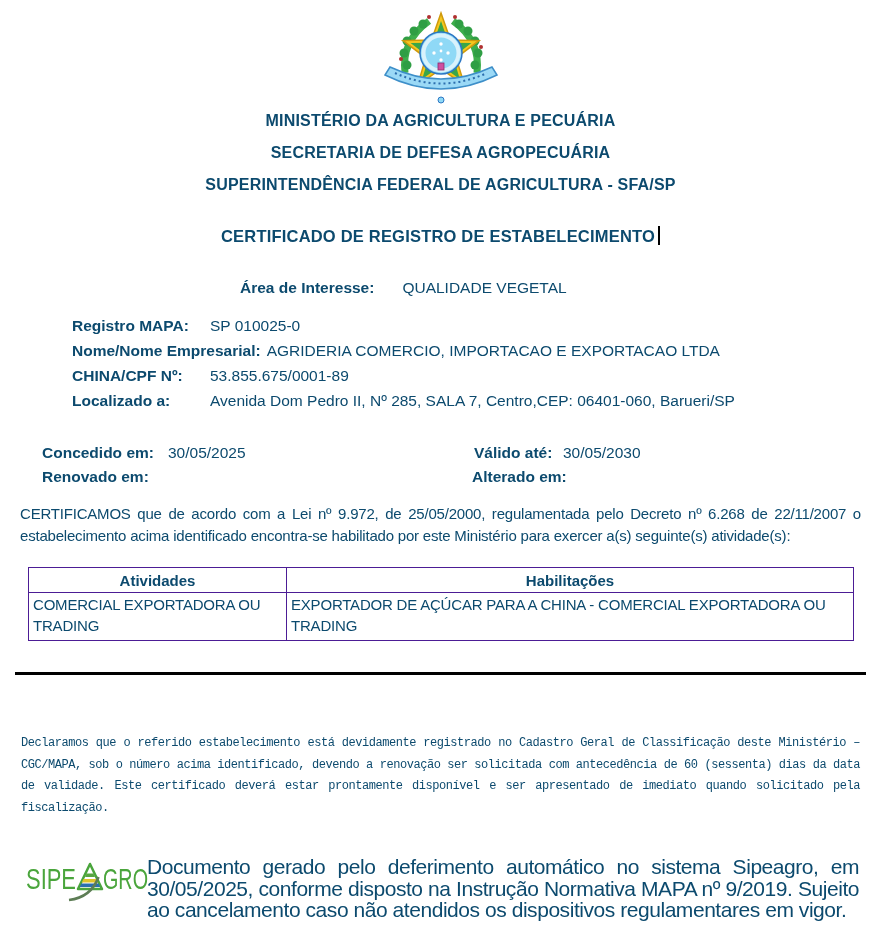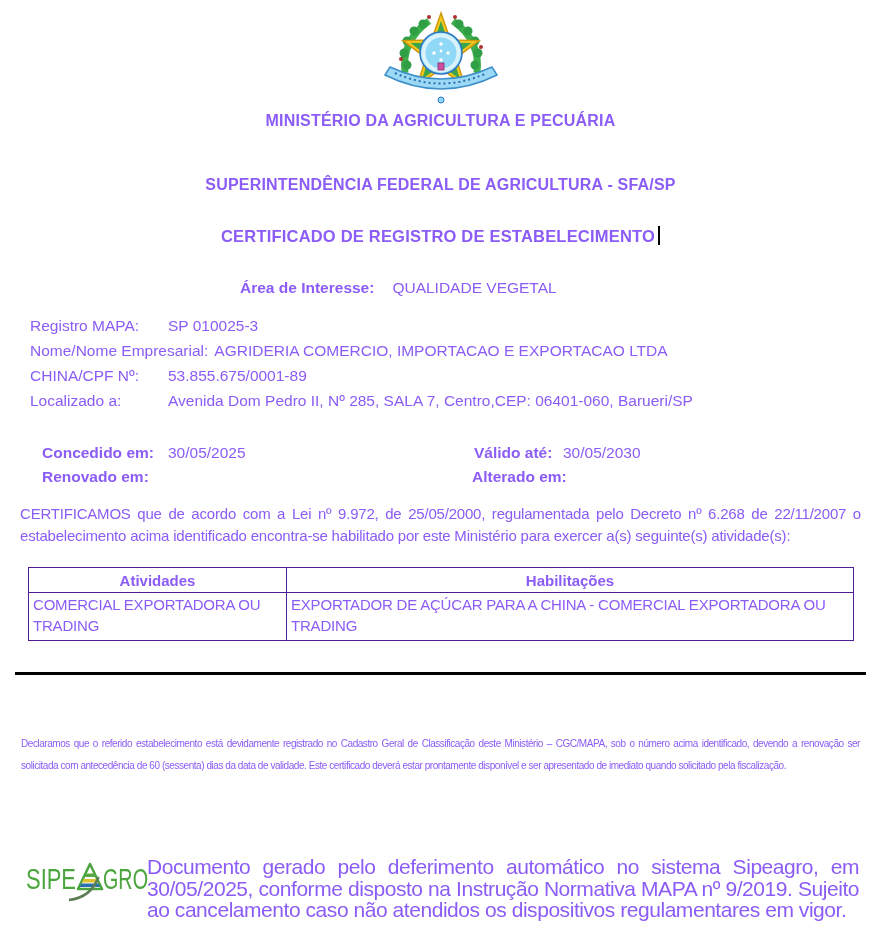--- a/index.html
+++ b/index.html
@@ -1,40 +1,40 @@
 <!DOCTYPE html>
 <html><head>
 <meta charset="utf-8">
 <style>
   html,body{margin:0;padding:0;background:#fff;}
   .page{
     position:relative;width:881px;height:925px;background:#ffffff;overflow:hidden;
-    font-family:"Liberation Sans",sans-serif;color:#8b5cf6;
+    font-family:"Liberation Sans",sans-serif;color:#0c4a6e;
   }
   .emblem{position:absolute;top:3px;left:50%;transform:translateX(-50%);}
   .center-line{position:absolute;left:0;width:100%;text-align:center;font-weight:bold;font-size:16px;letter-spacing:.2px;white-space:nowrap;}
   .org1{top:112px;} .org2{top:144px;} .org3{top:176px;}
   .doc-title{top:226px;font-size:16.5px;}
   .caret{display:inline-block;width:2px;height:19px;background:#000;margin-left:3px;vertical-align:-3px;}
   .interest{position:absolute;top:279px;left:240px;font-size:15.5px;white-space:nowrap;}
-  .interest .lbl{font-weight:bold;margin-right:18px;}
+  .interest .lbl{font-weight:bold;margin-right:28px;}
   .fields{position:absolute;top:313px;left:30px;font-size:15.5px;}
   .frow{height:25px;line-height:25px;white-space:nowrap;}
-  .flabel{display:inline-block;min-width:132px;font-weight:normal;margin-right:6px;}
+  .flabel{display:inline-block;min-width:132px;font-weight:bold;margin-right:6px;margin-left:42px;}
   .dlab{position:absolute;font-size:15.5px;font-weight:bold;white-space:nowrap;margin-left:12px;}
   .dval{position:absolute;font-size:15.5px;white-space:nowrap;}
   .certify{position:absolute;top:503px;left:20px;width:841px;font-size:15px;letter-spacing:-0.2px;line-height:22px;text-align:justify;}
   table.acts{position:absolute;top:567px;left:28px;width:826px;border-collapse:collapse;table-layout:fixed;}
   table.acts th,table.acts td{border:1px solid #4c1d95;}
   table.acts th{font-size:15px;font-weight:bold;text-align:center;padding:2px 4px;height:20px;}
   table.acts td{font-size:15px;letter-spacing:-0.2px;padding:1px 4px 2px 4px;vertical-align:top;line-height:21px;height:44px;}
   td.hab{padding-right:36px;}
   .col-ativ{width:258px;}
   .divider{position:absolute;top:672px;left:15px;width:851px;height:3px;background:#000;}
-  .declaration{position:absolute;top:733px;left:21px;width:839px;font-size:10px;letter-spacing:-0.45px;line-height:21.5px;text-align:justify;}
+  .declaration{position:absolute;top:733px;left:21px;width:839px;font-size:12px;letter-spacing:-0.45px;line-height:21.5px;text-align:justify;font-family:Liberation Mono, monospace;}
   .sipeagro{position:absolute;top:858px;left:26px;}
   .footer-note{position:absolute;top:856px;left:147px;width:712px;font-size:21px;letter-spacing:-0.45px;line-height:21.5px;text-align:justify;}
 </style>
 </head>
 <body>
 
 <div class="page">
 
   <div class="emblem">
     <svg width="140" height="104" viewBox="0 0 140 104" xmlns="http://www.w3.org/2000/svg">
@@ -69,31 +69,32 @@
 
       <rect x="67" y="60" width="6" height="7" fill="#cf4fa0" stroke="#8c2d6d" stroke-width="0.8"></rect>
       <circle cx="70" cy="97" r="3" fill="#8fd9f6" stroke="#2d77c4" stroke-width="1"></circle>
 
       <path d="M14,72 Q70,100 126,72 L121,64 Q70,88 19,64 Z" fill="#9bd9f6" stroke="#3e8fc9" stroke-width="1.5"></path>
       <path d="M24,70 Q70,91 116,70" stroke="#2d6fae" stroke-width="2" stroke-dasharray="2,3" fill="none"></path>
     </svg>
   </div>
 
   <div class="center-line org1">MINISTÉRIO DA AGRICULTURA E PECUÁRIA</div>
+  <div class="center-line org2">SECRETARIA DE DEFESA AGROPECUÁRIA</div>
   <div class="center-line doc-title"><span>CERTIFICADO DE REGISTRO DE ESTABELECIMENTO</span><span class="caret"></span></div>
 
   <div class="center-line org3">SUPERINTENDÊNCIA FEDERAL DE AGRICULTURA - SFA/SP</div>
 
   <div class="interest">
     <span class="lbl">Área de Interesse:</span><span>QUALIDADE VEGETAL</span>
   </div>
 
   <div class="fields">
     <div class="frow">
-      <span class="flabel">Registro MAPA:</span><span>SP 010025-3</span>
+      <span class="flabel">Registro MAPA:</span><span>SP 010025-0</span>
     </div>
     <div class="frow">
       <span class="flabel">Nome/Nome Empresarial:</span><span>AGRIDERIA COMERCIO, IMPORTACAO E EXPORTACAO LTDA</span>
     </div>
     <div class="frow">
       <span class="flabel">CHINA/CPF Nº:</span><span>53.855.675/0001-89</span>
     </div>
     <div class="frow">
       <span class="flabel">Localizado a:</span><span>Avenida Dom Pedro II, Nº 285, SALA 7, Centro,CEP: 06401-060, Barueri/SP</span>
     </div>

